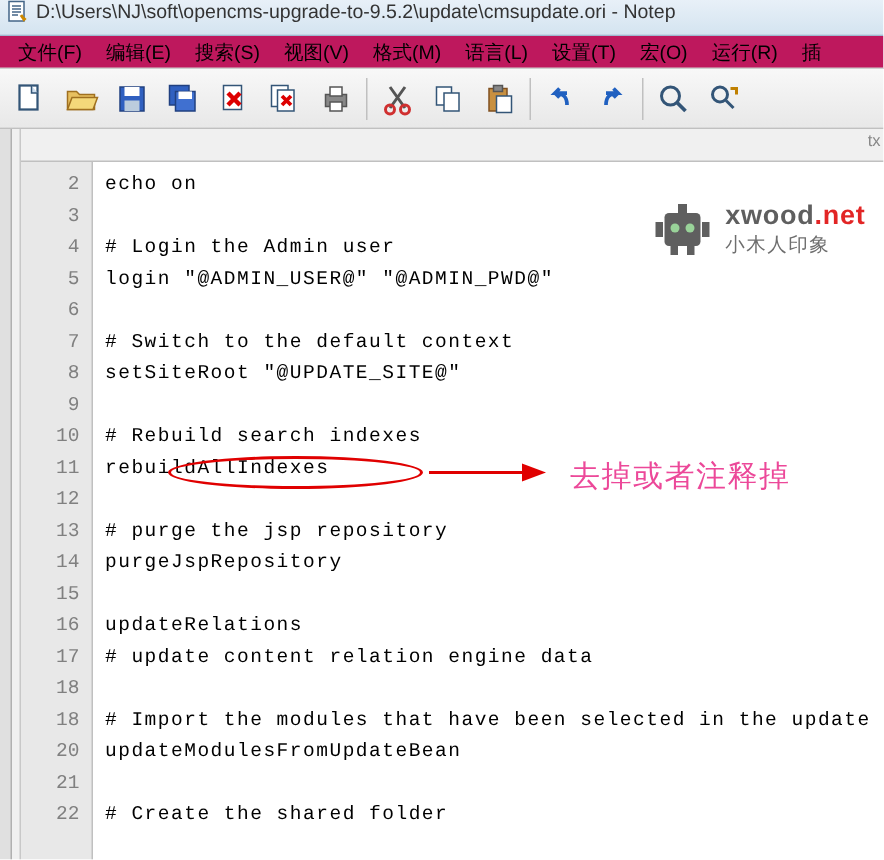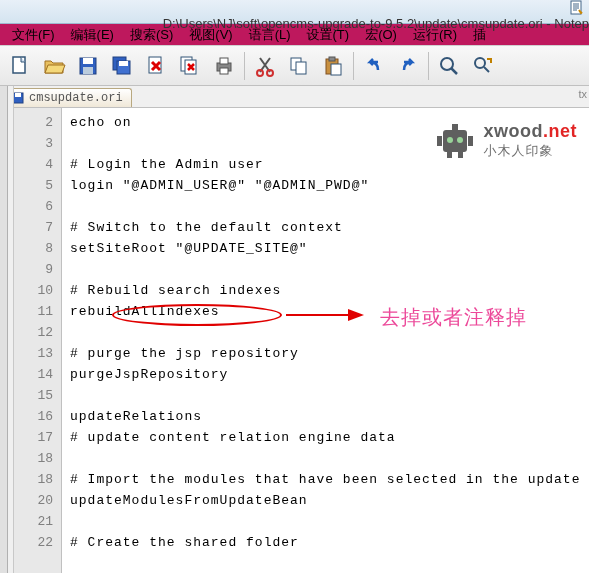--- a/index.html
+++ b/index.html
@@ -10,23 +10,22 @@
     width: 589px;
     height: 573px;
     overflow: hidden;
     position: relative;
   }
   .titlebar {
     background: linear-gradient(to bottom, #e8f0f8, #d4e4f0);
     border-bottom: 1px solid #a0b8d0;
     height: 24px;
     display: flex;
-    align-items: flex-end;
+    align-items: flex-start;
     padding-left: 4px;
-    flex-direction: column;
   }
   .titlebar-icon {
     width: 16px; height: 16px;
     display: inline-flex;
     align-items: center;
     justify-content: center;
     margin-right: 4px;
   }
   .titlebar-text {
     color: #333;
@@ -136,21 +135,21 @@
   }
   .code-line {
     height: 21px;
     line-height: 21px;
     padding-left: 8px;
     white-space: pre;
   }
   .watermark {
     position: absolute;
     right: 12px;
-    top: 12px;
+    top: 24px;
     display: flex;
     align-items: center;
     gap: 6px;
     opacity: 0.85;
     pointer-events: none;
   }
   .wm-robot {
     width: 44px; height: 40px;
   }
   .wm-text { display: flex; flex-direction: column; }
@@ -215,20 +214,21 @@
       </svg>
   </span>
   <span class="titlebar-text">D:\Users\NJ\soft\opencms-upgrade-to-9.5.2\update\cmsupdate.ori - Notep</span>
 </div>
 
 <div class="menubar">
   <div class="menu-item">文件(F)</div>
   <div class="menu-item">编辑(E)</div>
   <div class="menu-item">搜索(S)</div>
   <div class="menu-item">视图(V)</div>
+  <div class="menu-item">格式(M)</div>
   <div class="menu-item">语言(L)</div>
   <div class="menu-item">设置(T)</div>
   <div class="menu-item">宏(O)</div>
   <div class="menu-item">运行(R)</div>
   <div class="menu-item">插</div>
 </div>
 
 <div class="toolbar">
   <div class="tool-btn">
       <svg width="24" height="24" viewBox="0 0 24 24">
@@ -318,29 +318,20 @@
   <div class="tool-btn">
       <svg width="24" height="24" viewBox="0 0 24 24">
         <circle cx="9" cy="9" r="5" fill="none" stroke="#357" stroke-width="2"></circle>
         <path d="M13 13l5 5" stroke="#357" stroke-width="2"></path>
         <path d="M16 5h4v4" fill="none" stroke="#c08000" stroke-width="2"></path>
       </svg>
     </div>
 </div>
 
 <div class="tabbar">
-  <div class="tab">
-    <span class="tab-icon">
-        <svg width="14" height="14" viewBox="0 0 14 14">
-          <rect x="2" y="2" width="10" height="10" fill="#3060c0" stroke="#204080"></rect>
-          <rect x="4" y="2" width="6" height="4" fill="#fff"></rect>
-        </svg>
-      </span>
-    <span>cmsupdate.ori</span>
-  </div>
   <span class="tab-close-region">tx</span>
 </div>
 
 <div class="left-edge"></div>
 <div class="left-edge2"></div>
 
 <div class="editor" style="margin-left:14px;">
   <div class="gutter" id="gutter">
       <div class="line-num">2</div>
       <div class="line-num">3</div>

